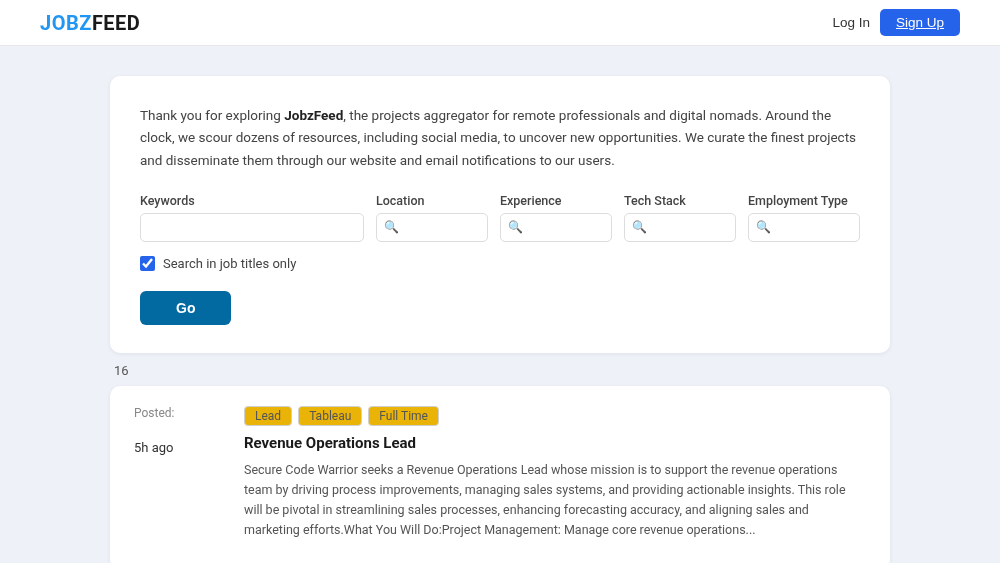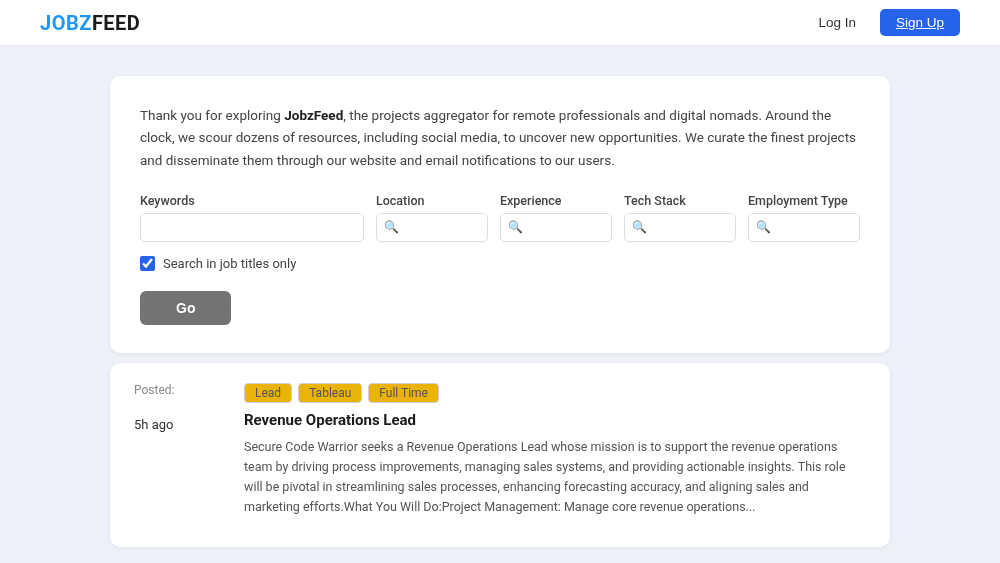--- a/index.html
+++ b/index.html
@@ -35,21 +35,21 @@
     }
     .nav-link {
       color: #555;
       font-size: 13.5px;
       cursor: pointer;
       text-decoration: none;
     }
     .navbar-actions {
       display: flex;
       align-items: center;
-      gap: 24px;
+      gap: 10px;
     }
     .btn-login {
       color: #333;
       font-size: 13.5px;
       cursor: pointer;
       background: none;
       border: none;
       font-weight: 500;
     }
     .btn-signup {
@@ -154,21 +154,21 @@
       width: 15px;
       height: 15px;
       cursor: pointer;
     }
     .checkbox-label {
       font-size: 13px;
       color: #444;
     }
 
     .btn-go {
-      background: #737373;
+      background: #0369a1;
       color: #fff;
       border: none;
       border-radius: 6px;
       padding: 9px 36px;
       font-size: 14px;
       font-weight: 600;
       cursor: pointer;
     }
 
     
@@ -294,20 +294,21 @@
     </div>
 
     <div class="checkbox-row">
       <input type="checkbox" class="checkbox-input" checked="" style="">
       <label class="checkbox-label">Search in job titles only</label>
     </div>
 
     <button class="btn-go">Go</button>
   </div>
 
+  <div class="results-count">16</div>
 
   <div class="job-card">
     <div class="job-meta">
       <div class="job-meta-posted">Posted:</div>
       <div class="job-meta-time">5h ago</div>
     </div>
     <div class="job-body">
       <div class="job-tags">
         <span class="tag">Lead</span>
         <span class="tag">Tableau</span>

